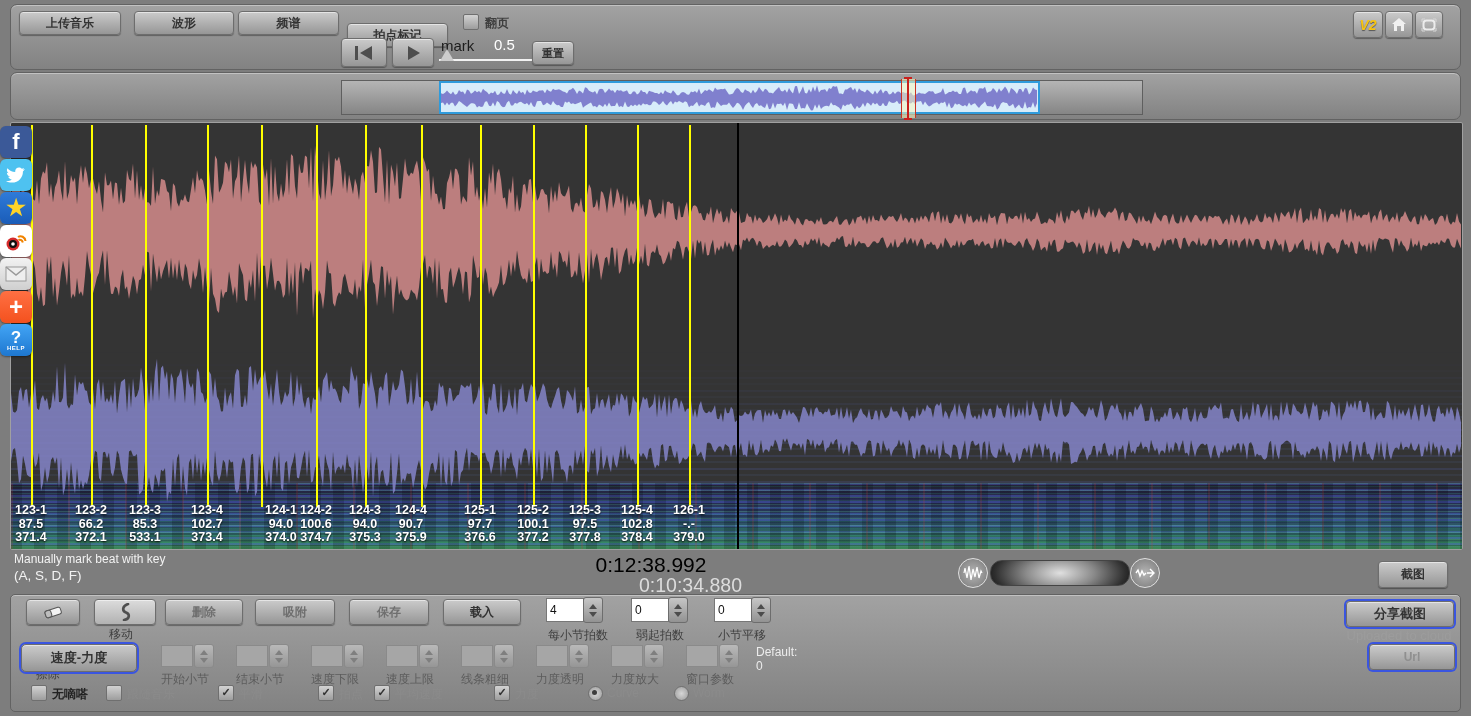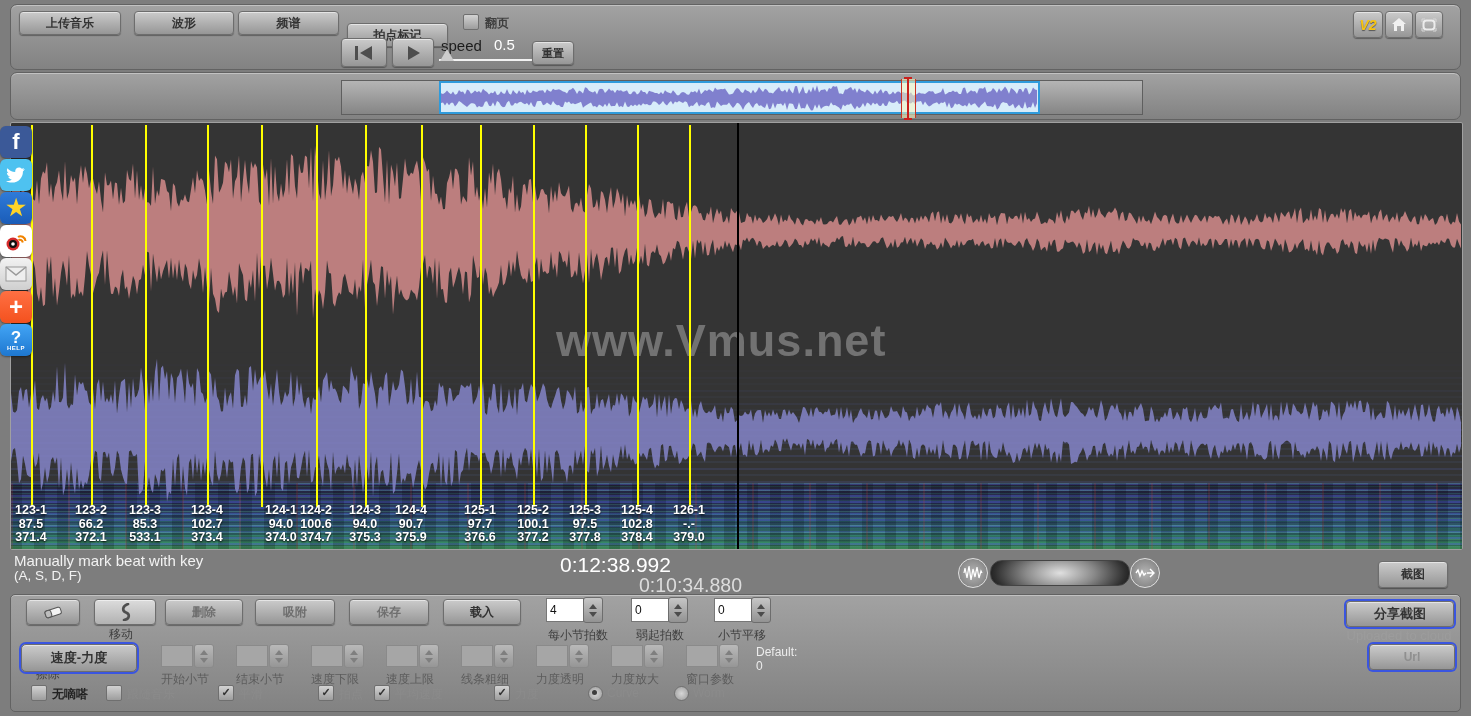--- a/index.html
+++ b/index.html
@@ -33,21 +33,21 @@
   #main-playhead{position:absolute;top:0;width:2px;height:426px;background:#000;}
   
   .soc{width:32px;height:32px;border-radius:6px;margin-bottom:1px;display:flex;align-items:center;justify-content:center;color:#fff;font-weight:bold;box-shadow:0 1px 2px rgba(0,0,0,.4);cursor:pointer;}
   
   #ov-track{position:absolute;left:330px;top:7px;width:800px;height:33px;background:linear-gradient(180deg,#b5b5b5,#858585);border:1px solid #5f5f5f;}
   #ov-sel{position:absolute;left:97px;top:0;width:597px;height:29px;background:#d8ecfa;border:2px solid #2f9bdc;}
   #ov-cursor-band{position:absolute;top:-4px;width:13px;height:39px;background:rgba(252,250,190,.55);border-left:1px solid #cc3322;border-right:1px solid #cc3322;}
   #ov-cursor{position:absolute;top:-6px;width:2px;height:43px;background:#c9201d;}
   .ov-cap{position:absolute;left:-3px;width:8px;height:2px;background:#c9201d;}
   
-  #time1{position:absolute;left:560px;top:553px;width:182px;text-align:left;font-size:21px;color:#ffffff;}
+  #time1{position:absolute;left:560px;top:553px;width:182px;text-align:center;font-size:21px;color:#000000;}
   #time2{position:absolute;left:560px;top:574px;width:182px;text-align:right;font-size:19.5px;color:#dcdcdc;}
   #zoom-pill{position:absolute;left:990px;top:560px;width:138px;height:24px;border-radius:12px;background:radial-gradient(55% 140% at 50% 50%,#e0e0e0 0%,#8a8a8a 45%,#303030 85%,#161616 100%);border:1px solid #444;cursor:pointer;}
   .zoom-ico{position:absolute;top:558px;width:28px;height:28px;border-radius:50%;background:radial-gradient(circle,#b5b5b5,#8a8a8a 70%,#777);border:1px solid #e0e0e0;display:flex;align-items:center;justify-content:center;cursor:pointer;}
   
   .plabel{position:absolute;font-size:12px;color:#5c5c5c;white-space:nowrap;}
   .gbox{position:absolute;width:30px;height:20px;background:#a6a6a6;border:1px solid #8a8a8a;}
   .garrows{position:absolute;width:18px;height:22px;background:linear-gradient(180deg,#b9b9b9,#969696);border:1px solid #8a8a8a;border-radius:3px;display:flex;flex-direction:column;align-items:center;justify-content:center;gap:3px;}
   .garrows .tri-up{border-bottom-color:#7f7f7f;} .garrows .tri-down{border-top-color:#7f7f7f;}
   .radio{position:absolute;width:13px;height:13px;border-radius:50%;background:radial-gradient(circle,#d6d6d6,#9a9a9a);border:1px solid #707070;cursor:pointer;}
   .radio .dot{position:absolute;left:3px;top:3px;width:5px;height:5px;border-radius:50%;background:#3c3c3c;}
@@ -71,21 +71,21 @@
       <svg width="20" height="16" viewBox="0 0 20 16">
           <rect x="1" y="1" width="3" height="14" fill="#4e4e4e"></rect>
           <path d="M18 1 L6 8 L18 15 Z" fill="#4e4e4e"></path>
         </svg>
     </div>
     <div class="btn" style="left:381px;top:33px;width:40px;height:27px;">
       <svg width="16" height="16" viewBox="0 0 16 16">
           <path d="M3 1 L15 8 L3 15 Z" fill="#4e4e4e"></path>
         </svg>
     </div>
-    <div class="lbl" style="left:430px;top:32px;font-size:15px;color:#1c1c1c;">speed</div>
+    <div class="lbl" style="left:430px;top:32px;font-size:15px;color:#1c1c1c;">mark</div>
     <div class="lbl" style="left:483px;top:31px;font-size:15px;color:#fff;">0.5</div>
     <div style="position:absolute;left:428px;top:54px;width:106px;height:2px;background:#f2f2f2;"></div>
     <div style="position:absolute;left:429px;top:44px;width:0;height:0;border-left:7px solid transparent;border-right:7px solid transparent;border-bottom:12px solid #cdcdcd;"></div>
     <div class="btn" style="left:521px;top:36px;width:40px;height:22px;font-size:11px;">重置</div>
 
     <div class="btn" style="left:1342px;top:6px;width:28px;height:25px;color:#f7c411;font-size:14px;font-style:italic;text-shadow:0 1px 1px #555;">V2</div>
     <div class="btn" style="left:1374px;top:6px;width:26px;height:25px;">
       <svg width="16" height="15" viewBox="0 0 16 15">
           <path d="M8 1 L15 7 L13 7 L13 14 L10 14 L10 9 L6 9 L6 14 L3 14 L3 7 L1 7 Z" fill="#f0f0f0"></path>
         </svg>
@@ -109,21 +109,20 @@
           <div class="ov-cap" style="top:0;"></div>
           <div class="ov-cap" style="bottom:0;"></div>
         </div>
       </div>
     </div>
   </div>
 
   <div id="main">
     <div id="spectro-upper"></div>
     <div id="spectro"></div>
-    <div id="watermark">www.Vmus.net</div>
     <svg id="wave-svg" width="1451" height="426" style="position:absolute;left:0;top:0;">
       <polygon id="wave-red" fill="#bc7e7e" points="0,88.0 2,43.3 4,63.8 6,65.9 8,61.3 10,75.0 12,50.0 14,77.2 16,72.1 18,71.6 20,73.7 22,76.2 24,77.8 26,56.9 28,81.4 30,55.6 32,48.2 34,50.7 36,39.0 38,74.5 40,60.2 42,79.4 44,64.2 46,59.3 48,47.2 50,67.6 52,78.1 54,38.1 56,76.1 58,69.0 60,51.9 62,59.3 64,54.6 66,81.4 68,56.1 70,41.9 72,59.9 74,43.1 76,50.7 78,65.2 80,56.4 82,55.6 84,64.9 86,71.0 88,58.3 90,76.9 92,89.4 94,49.2 96,62.2 98,62.2 100,57.5 102,76.5 104,59.5 106,60.2 108,82.0 110,64.8 112,80.5 114,77.9 116,46.8 118,56.0 120,57.9 122,40.6 124,75.6 126,47.3 128,77.1 130,62.3 132,77.8 134,65.6 136,79.2 138,79.5 140,83.1 142,43.4 144,80.9 146,67.0 148,73.4 150,55.9 152,56.5 154,57.5 156,68.0 158,70.1 160,88.2 162,60.2 164,63.1 166,79.3 168,83.7 170,76.3 172,77.8 174,71.3 176,78.3 178,79.2 180,66.8 182,54.2 184,70.3 186,47.1 188,58.0 190,55.0 192,57.7 194,67.6 196,81.6 198,47.5 200,68.2 202,80.9 204,32.4 206,36.3 208,69.8 210,65.7 212,59.7 214,38.5 216,41.1 218,49.3 220,36.3 222,76.0 224,58.2 226,53.8 228,32.3 230,79.2 232,56.8 234,36.8 236,57.5 238,71.1 240,38.1 242,45.4 244,40.3 246,44.4 248,78.5 250,81.9 252,41.5 254,56.9 256,45.8 258,83.0 260,34.7 262,80.9 264,43.1 266,70.2 268,78.8 270,60.2 272,74.7 274,66.7 276,36.1 278,72.8 280,31.0 282,33.3 284,63.3 286,75.8 288,39.9 290,50.0 292,49.5 294,32.5 296,34.1 298,65.4 300,23.7 302,78.5 304,22.4 306,44.8 308,70.6 310,76.8 312,37.3 314,77.6 316,59.7 318,27.1 320,73.3 322,62.2 324,34.7 326,38.2 328,33.6 330,43.5 332,66.3 334,47.0 336,70.7 338,51.4 340,61.3 342,71.2 344,55.6 346,62.4 348,77.1 350,53.6 352,48.4 354,59.9 356,42.9 358,43.5 360,27.0 362,38.9 364,69.9 366,69.6 368,23.8 370,26.6 372,53.8 374,79.8 376,36.3 378,81.7 380,41.5 382,49.0 384,63.6 386,39.2 388,75.8 390,75.3 392,55.9 394,35.2 396,50.2 398,53.6 400,49.4 402,51.0 404,42.7 406,37.5 408,49.2 410,77.6 412,34.2 414,39.7 416,48.7 418,45.7 420,78.0 422,52.4 424,70.5 426,71.1 428,81.8 430,73.6 432,86.3 434,85.9 436,60.0 438,54.5 440,45.9 442,66.6 444,45.5 446,46.6 448,52.8 450,81.8 452,73.0 454,76.2 456,79.6 458,34.0 460,52.7 462,38.3 464,74.6 466,63.6 468,77.7 470,66.9 472,85.9 474,65.1 476,84.6 478,49.3 480,61.1 482,40.6 484,72.2 486,50.2 488,45.5 490,56.8 492,75.4 494,74.2 496,86.8 498,65.1 500,70.7 502,52.6 504,89.8 506,71.0 508,88.7 510,83.6 512,62.1 514,61.1 516,72.0 518,56.8 520,56.1 522,79.3 524,62.8 526,77.7 528,74.6 530,66.5 532,66.0 534,71.0 536,71.9 538,90.6 540,62.8 542,79.8 544,66.9 546,78.7 548,58.9 550,70.2 552,73.0 554,73.6 556,68.7 558,62.6 560,85.6 562,89.8 564,80.7 566,79.5 568,83.9 570,74.6 572,88.1 574,89.4 576,72.2 578,60.9 580,65.6 582,84.7 584,83.5 586,76.1 588,88.6 590,67.9 592,69.7 594,76.7 596,90.3 598,74.2 600,64.0 602,85.6 604,78.4 606,64.9 608,70.7 610,81.1 612,69.9 614,93.8 616,72.0 618,85.3 620,77.0 622,82.0 624,77.1 626,88.5 628,71.0 630,86.8 632,80.4 634,94.3 636,90.2 638,76.0 640,77.3 642,89.1 644,95.2 646,92.8 648,89.6 650,91.6 652,75.7 654,96.3 656,79.0 658,78.4 660,80.8 662,80.1 664,95.6 666,97.4 668,81.9 670,94.2 672,93.9 674,84.2 676,78.8 678,94.0 680,89.1 682,83.1 684,82.2 686,83.9 688,90.6 690,89.9 692,96.8 694,97.4 696,89.6 698,92.0 700,83.3 702,100.2 704,92.1 706,85.2 708,91.6 710,87.4 712,99.5 714,98.0 716,92.7 718,100.8 720,84.9 722,88.4 724,90.4 726,87.8 728,89.3 730,100.1 732,99.3 734,98.4 736,89.7 738,93.8 740,93.7 742,100.7 744,91.6 746,98.2 748,94.2 750,95.9 752,99.9 754,98.4 756,96.3 758,91.4 760,98.6 762,95.3 764,90.2 766,94.8 768,102.6 770,91.6 772,99.3 774,96.5 776,98.3 778,91.2 780,96.0 782,98.2 784,101.7 786,94.5 788,96.0 790,100.5 792,102.5 794,96.5 796,95.9 798,98.2 800,97.6 802,98.7 804,101.6 806,96.0 808,99.0 810,93.9 812,101.3 814,101.4 816,101.1 818,98.6 820,97.7 822,99.4 824,95.7 826,92.9 828,101.6 830,101.7 832,98.7 834,96.5 836,96.3 838,102.6 840,100.0 842,94.9 844,101.3 846,94.5 848,93.9 850,92.4 852,98.0 854,94.3 856,101.6 858,92.6 860,99.6 862,91.9 864,97.2 866,96.9 868,98.5 870,91.4 872,95.7 874,98.1 876,95.8 878,92.9 880,93.9 882,92.7 884,96.5 886,99.0 888,95.2 890,90.1 892,98.2 894,94.4 896,96.0 898,100.1 900,94.8 902,94.9 904,100.4 906,94.0 908,98.7 910,92.4 912,97.0 914,92.5 916,94.7 918,99.5 920,90.8 922,88.6 924,98.3 926,89.6 928,88.2 930,100.7 932,91.9 934,99.2 936,91.0 938,99.8 940,100.4 942,97.9 944,91.3 946,92.3 948,96.6 950,90.3 952,97.6 954,101.5 956,90.0 958,94.6 960,92.2 962,99.9 964,98.1 966,95.4 968,99.5 970,91.8 972,99.8 974,95.5 976,100.9 978,89.9 980,94.9 982,94.7 984,92.6 986,102.2 988,94.1 990,90.0 992,90.2 994,90.4 996,101.4 998,93.1 1000,95.6 1002,95.9 1004,93.0 1006,92.8 1008,97.0 1010,89.3 1012,100.7 1014,88.8 1016,97.0 1018,95.0 1020,99.1 1022,96.2 1024,95.4 1026,88.4 1028,94.3 1030,101.0 1032,100.5 1034,98.9 1036,100.6 1038,95.3 1040,96.6 1042,97.6 1044,100.9 1046,89.0 1048,95.8 1050,87.0 1052,97.2 1054,100.8 1056,92.2 1058,97.4 1060,87.7 1062,87.8 1064,90.4 1066,88.1 1068,85.9 1070,93.0 1072,97.0 1074,88.9 1076,90.6 1078,82.8 1080,94.7 1082,85.9 1084,95.1 1086,91.7 1088,84.6 1090,90.6 1092,92.5 1094,94.9 1096,90.4 1098,88.3 1100,90.1 1102,88.3 1104,84.4 1106,88.2 1108,98.1 1110,90.5 1112,88.6 1114,97.9 1116,97.1 1118,89.4 1120,90.4 1122,93.9 1124,97.3 1126,101.0 1128,92.5 1130,99.5 1132,92.6 1134,97.4 1136,98.7 1138,96.5 1140,101.2 1142,95.3 1144,88.6 1146,94.0 1148,95.9 1150,98.7 1152,93.1 1154,91.7 1156,93.0 1158,101.8 1160,95.3 1162,90.6 1164,98.2 1166,100.6 1168,100.3 1170,91.9 1172,100.1 1174,96.0 1176,91.5 1178,96.1 1180,100.0 1182,95.6 1184,91.7 1186,92.4 1188,96.2 1190,98.7 1192,95.6 1194,92.6 1196,100.0 1198,92.7 1200,93.4 1202,95.2 1204,92.8 1206,93.8 1208,92.9 1210,96.5 1212,101.5 1214,97.7 1216,95.4 1218,102.2 1220,91.3 1222,92.9 1224,100.6 1226,95.5 1228,90.9 1230,101.9 1232,97.9 1234,93.2 1236,96.5 1238,102.5 1240,95.8 1242,98.8 1244,96.3 1246,91.1 1248,97.6 1250,99.4 1252,98.3 1254,89.7 1256,95.8 1258,93.2 1260,94.7 1262,100.2 1264,89.0 1266,93.5 1268,99.6 1270,89.1 1272,91.4 1274,93.9 1276,90.2 1278,88.2 1280,96.6 1282,92.1 1284,85.1 1286,100.2 1288,88.2 1290,84.4 1292,100.2 1294,98.0 1296,95.0 1298,98.1 1300,86.2 1302,98.0 1304,92.2 1306,97.2 1308,85.1 1310,86.4 1312,100.1 1314,86.9 1316,99.8 1318,95.2 1320,91.0 1322,90.7 1324,94.9 1326,90.4 1328,95.9 1330,85.1 1332,90.1 1334,85.4 1336,100.6 1338,88.1 1340,85.7 1342,98.5 1344,88.7 1346,93.9 1348,91.8 1350,95.6 1352,92.1 1354,91.4 1356,92.2 1358,88.3 1360,100.5 1362,94.0 1364,91.7 1366,97.8 1368,89.3 1370,86.2 1372,97.7 1374,93.6 1376,91.1 1378,99.4 1380,95.9 1382,93.2 1384,97.5 1386,88.9 1388,99.7 1390,93.9 1392,92.9 1394,88.0 1396,92.8 1398,97.3 1400,99.5 1402,95.0 1404,92.9 1406,101.2 1408,101.2 1410,91.7 1412,97.7 1414,90.9 1416,93.7 1418,98.2 1420,96.2 1422,94.9 1424,102.1 1426,100.1 1428,94.6 1430,92.5 1432,93.2 1434,99.0 1436,90.5 1438,99.0 1440,101.8 1442,98.6 1444,99.7 1446,90.0 1448,98.6 1450,101.4 1450,125.4 1448,121.1 1446,115.8 1444,124.4 1442,124.5 1440,122.0 1438,115.8 1436,115.4 1434,120.1 1432,119.0 1430,116.9 1428,122.2 1426,118.9 1424,121.2 1422,119.5 1420,121.8 1418,119.5 1416,123.3 1414,123.0 1412,121.7 1410,128.2 1408,116.9 1406,123.3 1404,120.6 1402,124.7 1400,114.6 1398,125.5 1396,128.7 1394,123.9 1392,121.8 1390,117.3 1388,123.6 1386,115.7 1384,115.3 1382,129.7 1380,124.1 1378,117.1 1376,116.1 1374,115.5 1372,116.8 1370,116.0 1368,114.8 1366,120.1 1364,128.8 1362,116.4 1360,131.0 1358,119.2 1356,129.6 1354,120.9 1352,123.9 1350,122.0 1348,117.7 1346,130.9 1344,130.0 1342,120.8 1340,118.1 1338,125.6 1336,121.1 1334,122.0 1332,116.0 1330,118.3 1328,128.3 1326,131.1 1324,124.7 1322,126.2 1320,123.0 1318,119.6 1316,119.6 1314,123.6 1312,132.5 1310,129.6 1308,117.3 1306,132.2 1304,126.5 1302,128.6 1300,117.2 1298,128.4 1296,125.4 1294,127.3 1292,116.0 1290,118.5 1288,120.8 1286,126.1 1284,120.0 1282,126.2 1280,128.8 1278,129.6 1276,121.8 1274,116.0 1272,129.4 1270,120.6 1268,122.9 1266,118.7 1264,115.6 1262,122.5 1260,128.0 1258,118.5 1256,117.2 1254,126.3 1252,126.3 1250,123.8 1248,116.8 1246,115.8 1244,116.7 1242,123.5 1240,118.2 1238,115.0 1236,125.3 1234,115.0 1232,117.1 1230,119.0 1228,125.4 1226,117.5 1224,117.1 1222,123.2 1220,116.0 1218,125.9 1216,116.0 1214,116.1 1212,119.2 1210,122.1 1208,121.9 1206,117.8 1204,115.9 1202,126.1 1200,115.6 1198,116.5 1196,121.4 1194,123.1 1192,119.9 1190,123.5 1188,114.3 1186,122.6 1184,119.5 1182,117.4 1180,119.2 1178,124.3 1176,120.0 1174,114.6 1172,115.6 1170,126.5 1168,123.9 1166,116.2 1164,114.8 1162,122.2 1160,116.0 1158,117.2 1156,117.2 1154,122.9 1152,115.0 1150,120.2 1148,125.8 1146,123.1 1144,128.1 1142,127.3 1140,120.5 1138,119.6 1136,126.7 1134,118.9 1132,122.9 1130,122.7 1128,118.0 1126,117.0 1124,117.3 1122,115.1 1120,122.7 1118,125.8 1116,124.8 1114,120.5 1112,117.6 1110,123.2 1108,131.6 1106,125.1 1104,128.7 1102,128.9 1100,117.6 1098,124.4 1096,131.3 1094,130.1 1092,121.8 1090,126.5 1088,119.4 1086,132.0 1084,119.0 1082,121.5 1080,127.2 1078,129.3 1076,116.2 1074,128.9 1072,130.9 1070,123.2 1068,119.2 1066,125.0 1064,120.9 1062,118.6 1060,119.0 1058,120.0 1056,119.5 1054,116.5 1052,125.3 1050,126.6 1048,128.7 1046,128.5 1044,116.6 1042,117.7 1040,123.6 1038,117.6 1036,128.8 1034,123.7 1032,124.9 1030,127.5 1028,118.7 1026,115.4 1024,123.7 1022,128.0 1020,122.9 1018,120.3 1016,114.9 1014,117.5 1012,125.2 1010,120.5 1008,117.7 1006,120.6 1004,123.1 1002,121.7 1000,119.5 998,120.0 996,118.9 994,115.3 992,125.1 990,115.3 988,117.2 986,125.3 984,114.9 982,125.1 980,125.6 978,120.3 976,120.9 974,122.9 972,118.0 970,119.5 968,123.5 966,120.5 964,122.8 962,115.8 960,117.2 958,117.0 956,118.2 954,121.5 952,122.6 950,117.9 948,124.9 946,116.9 944,123.1 942,121.9 940,125.5 938,121.0 936,117.7 934,114.5 932,124.9 930,119.3 928,124.5 926,126.8 924,121.6 922,122.0 920,118.4 918,121.5 916,121.1 914,126.1 912,117.6 910,115.2 908,119.5 906,123.8 904,116.1 902,121.0 900,114.8 898,117.6 896,121.8 894,113.7 892,119.3 890,119.6 888,123.4 886,124.7 884,115.5 882,124.7 880,119.1 878,123.0 876,125.5 874,119.9 872,114.2 870,115.2 868,119.5 866,120.5 864,118.3 862,118.5 860,121.3 858,123.9 856,124.2 854,120.5 852,119.9 850,120.5 848,117.8 846,121.2 844,124.1 842,113.4 840,122.7 838,120.2 836,123.9 834,123.5 832,112.9 830,113.7 828,116.9 826,114.4 824,119.2 822,118.6 820,119.7 818,124.5 816,122.7 814,121.7 812,119.6 810,124.1 808,114.1 806,121.4 804,115.4 802,118.3 800,115.5 798,121.1 796,122.1 794,117.7 792,124.9 790,122.0 788,122.0 786,117.4 784,115.4 782,120.1 780,122.4 778,124.6 776,118.4 774,116.5 772,120.7 770,123.5 768,123.5 766,118.0 764,123.3 762,121.7 760,123.0 758,124.7 756,122.1 754,123.8 752,126.0 750,119.1 748,117.7 746,123.2 744,117.8 742,114.7 740,115.8 738,119.3 736,114.6 734,117.9 732,116.5 730,127.3 728,120.9 726,122.0 724,121.6 722,129.2 720,124.4 718,119.2 716,124.5 714,117.6 712,126.8 710,122.3 708,127.9 706,123.9 704,132.7 702,116.4 700,122.1 698,132.1 696,132.5 694,118.8 692,132.0 690,117.4 688,120.7 686,116.6 684,135.5 682,117.5 680,136.1 678,128.9 676,123.5 674,124.4 672,136.8 670,126.3 668,119.0 666,117.8 664,126.4 662,125.1 660,138.1 658,127.9 656,134.1 654,139.5 652,141.6 650,133.3 648,131.1 646,121.2 644,130.3 642,128.0 640,130.3 638,143.6 636,141.9 634,120.6 632,141.2 630,132.6 628,141.8 626,124.7 624,138.0 622,141.5 620,131.5 618,142.8 616,124.6 614,127.8 612,134.9 610,148.1 608,151.1 606,124.2 604,144.7 602,124.4 600,124.7 598,143.4 596,133.8 594,135.2 592,146.5 590,157.4 588,141.0 586,130.1 584,135.5 582,146.6 580,125.7 578,159.9 576,130.9 574,147.8 572,160.5 570,146.6 568,129.3 566,153.6 564,147.1 562,153.2 560,154.5 558,126.9 556,144.8 554,137.5 552,139.5 550,131.1 548,128.0 546,155.1 544,140.0 542,147.5 540,128.4 538,149.5 536,151.0 534,148.1 532,149.6 530,135.6 528,158.1 526,133.9 524,142.1 522,158.0 520,159.1 518,144.6 516,160.5 514,155.2 512,156.4 510,152.1 508,141.5 506,127.2 504,149.3 502,138.3 500,153.8 498,136.5 496,151.4 494,160.3 492,162.5 490,141.8 488,159.4 486,164.9 484,168.9 482,174.3 480,163.4 478,171.3 476,151.0 474,144.6 472,162.0 470,130.5 468,154.1 466,154.9 464,141.9 462,132.0 460,171.2 458,179.5 456,149.3 454,148.5 452,171.7 450,152.0 448,143.7 446,150.6 444,158.7 442,164.8 440,144.4 438,150.0 436,179.7 434,179.6 432,165.9 430,166.5 428,137.1 426,176.1 424,134.6 422,160.9 420,145.0 418,142.8 416,155.8 414,131.9 412,140.8 410,144.0 408,164.3 406,177.6 404,171.0 402,169.2 400,166.6 398,175.2 396,177.5 394,176.3 392,173.0 390,166.3 388,172.3 386,152.6 384,168.2 382,191.7 380,153.0 378,163.1 376,146.8 374,175.7 372,143.9 370,143.3 368,164.8 366,183.3 364,161.7 362,158.8 360,136.4 358,150.8 356,161.7 354,186.0 352,136.6 350,169.1 348,162.9 346,177.1 344,156.0 342,172.1 340,170.2 338,168.8 336,159.4 334,150.4 332,155.1 330,171.7 328,169.3 326,173.9 324,183.8 322,180.1 320,150.4 318,150.1 316,137.3 314,168.9 312,186.3 310,171.4 308,167.1 306,179.3 304,165.9 302,195.5 300,137.6 298,148.4 296,145.8 294,145.0 292,161.0 290,138.6 288,149.7 286,193.1 284,139.1 282,171.1 280,149.4 278,174.0 276,134.5 274,171.2 272,175.0 270,161.7 268,157.7 266,157.9 264,167.7 262,150.7 260,134.6 258,153.0 256,166.4 254,142.7 252,142.7 250,133.0 248,166.5 246,129.6 244,178.7 242,146.9 240,165.0 238,156.1 236,178.4 234,176.4 232,152.1 230,146.8 228,139.9 226,180.8 224,163.2 222,172.9 220,159.8 218,148.2 216,168.8 214,169.5 212,175.4 210,165.5 208,190.0 206,187.4 204,175.7 202,170.7 200,144.7 198,180.7 196,164.6 194,144.0 192,170.3 190,146.7 188,135.2 186,151.9 184,157.1 182,147.1 180,166.2 178,160.4 176,145.3 174,140.4 172,158.8 170,152.1 168,136.3 166,157.3 164,140.0 162,155.8 160,134.4 158,155.7 156,137.1 154,142.6 152,148.2 150,156.6 148,142.3 146,159.4 144,145.5 142,130.4 140,168.7 138,129.4 136,128.8 134,152.3 132,141.7 130,156.1 128,157.2 126,171.6 124,157.8 122,152.7 120,164.3 118,175.9 116,163.3 114,166.4 112,146.4 110,154.0 108,173.1 106,165.1 104,163.4 102,171.0 100,170.8 98,152.7 96,127.2 94,162.1 92,127.2 90,135.9 88,149.7 86,154.2 84,162.7 82,170.2 80,151.8 78,142.3 76,127.9 74,153.4 72,173.5 70,168.3 68,171.6 66,154.7 64,174.5 62,170.6 60,176.0 58,132.1 56,162.7 54,147.1 52,137.6 50,149.8 48,168.0 46,182.7 44,154.9 42,174.3 40,133.1 38,151.6 36,133.7 34,181.5 32,183.2 30,164.1 28,178.9 26,170.3 24,145.3 22,137.3 20,174.3 18,178.6 16,155.9 14,147.2 12,154.1 10,136.1 8,163.1 6,139.5 4,146.8 2,159.9 0,130.3"></polygon>
       <polygon id="wave-blue" fill="#8282c4" fill-opacity="0.88" points="0,269.7 2,288.6 4,289.7 6,287.3 8,268.3 10,264.0 12,278.5 14,267.0 16,265.9 18,284.7 20,271.1 22,274.9 24,256.9 26,285.2 28,287.2 30,275.8 32,272.1 34,278.4 36,274.7 38,287.2 40,284.0 42,268.1 44,279.3 46,242.9 48,278.9 50,279.2 52,274.5 54,239.8 56,281.6 58,285.8 60,281.3 62,282.1 64,251.2 66,272.5 68,258.5 70,261.5 72,258.9 74,267.2 76,267.9 78,279.2 80,282.1 82,265.8 84,286.6 86,261.2 88,256.0 90,278.2 92,258.4 94,279.5 96,274.7 98,279.4 100,271.1 102,281.2 104,257.5 106,290.7 108,272.7 110,259.1 112,257.3 114,255.8 116,289.3 118,259.5 120,285.1 122,255.1 124,274.7 126,272.4 128,266.0 130,244.2 132,260.4 134,287.4 136,255.2 138,281.1 140,256.4 142,278.4 144,248.5 146,235.7 148,278.6 150,244.9 152,242.4 154,256.2 156,248.1 158,277.0 160,250.0 162,255.7 164,280.1 166,254.8 168,251.9 170,245.4 172,260.1 174,280.5 176,245.6 178,260.1 180,265.0 182,259.9 184,283.4 186,245.0 188,249.5 190,269.1 192,270.9 194,280.5 196,274.5 198,248.2 200,251.4 202,274.5 204,254.8 206,273.4 208,277.5 210,288.4 212,288.2 214,264.3 216,283.3 218,273.4 220,268.9 222,285.7 224,252.3 226,245.7 228,248.1 230,283.8 232,283.7 234,271.8 236,283.3 238,244.8 240,243.1 242,268.1 244,245.9 246,262.3 248,257.2 250,253.2 252,255.4 254,246.7 256,263.8 258,276.8 260,260.2 262,283.1 264,263.8 266,245.9 268,268.5 270,282.2 272,278.0 274,268.3 276,274.0 278,270.1 280,248.1 282,283.7 284,275.5 286,251.8 288,272.6 290,259.4 292,276.9 294,285.2 296,275.2 298,274.1 300,291.2 302,274.3 304,277.3 306,274.5 308,262.9 310,279.4 312,257.3 314,253.6 316,248.9 318,269.5 320,257.0 322,266.0 324,265.6 326,269.7 328,277.1 330,280.2 332,262.6 334,264.6 336,267.3 338,271.2 340,242.7 342,251.4 344,258.5 346,251.4 348,286.1 350,279.7 352,260.2 354,261.1 356,256.1 358,265.4 360,248.3 362,260.7 364,270.7 366,286.9 368,265.6 370,263.0 372,268.2 374,252.6 376,248.9 378,283.2 380,272.5 382,258.0 384,267.6 386,266.4 388,261.5 390,246.5 392,248.5 394,263.2 396,281.7 398,278.3 400,255.6 402,282.3 404,274.8 406,248.6 408,273.8 410,274.6 412,285.9 414,278.2 416,277.8 418,279.5 420,288.3 422,287.1 424,277.1 426,283.2 428,259.3 430,264.7 432,262.1 434,275.2 436,284.3 438,264.8 440,265.8 442,278.4 444,275.8 446,272.4 448,271.5 450,261.6 452,262.9 454,264.9 456,262.2 458,264.0 460,259.6 462,281.8 464,278.1 466,273.5 468,262.4 470,274.6 472,257.7 474,289.8 476,292.1 478,273.3 480,278.2 482,260.7 484,261.5 486,283.3 488,290.5 490,259.7 492,289.6 494,286.5 496,281.2 498,265.4 500,281.3 502,286.2 504,263.7 506,292.4 508,266.6 510,266.1 512,259.8 514,277.7 516,279.4 518,268.9 520,261.0 522,264.6 524,262.8 526,278.4 528,273.7 530,267.2 532,260.2 534,264.1 536,276.6 538,283.0 540,285.5 542,278.5 544,273.0 546,266.2 548,263.9 550,277.4 552,286.5 554,280.7 556,267.0 558,269.2 560,272.9 562,278.0 564,263.2 566,290.8 568,288.7 570,276.5 572,289.2 574,283.9 576,264.6 578,264.0 580,291.4 582,286.4 584,285.3 586,270.0 588,285.8 590,277.3 592,276.0 594,285.4 596,278.2 598,270.9 600,288.4 602,282.1 604,282.4 606,270.0 608,282.8 610,270.3 612,272.7 614,278.0 616,271.8 618,293.8 620,288.4 622,272.6 624,277.9 626,280.1 628,289.9 630,281.8 632,273.2 634,276.9 636,274.5 638,285.4 640,283.5 642,281.0 644,270.3 646,294.7 648,271.1 650,288.6 652,279.6 654,272.8 656,294.2 658,271.5 660,290.9 662,278.3 664,274.9 666,275.5 668,286.3 670,276.9 672,281.6 674,289.3 676,285.8 678,285.4 680,277.5 682,294.3 684,285.5 686,294.9 688,282.6 690,278.0 692,286.3 694,289.5 696,290.2 698,288.0 700,289.7 702,286.8 704,282.0 706,295.5 708,296.2 710,289.5 712,299.2 714,283.9 716,290.2 718,290.0 720,283.8 722,286.5 724,299.2 726,297.2 728,292.2 730,292.9 732,292.2 734,288.4 736,291.2 738,291.3 740,286.4 742,298.5 744,290.6 746,287.5 748,287.0 750,287.2 752,300.0 754,287.1 756,293.5 758,289.0 760,293.8 762,286.5 764,292.2 766,289.3 768,295.8 770,296.1 772,287.1 774,286.4 776,293.2 778,286.6 780,291.4 782,289.0 784,291.8 786,294.7 788,300.1 790,292.3 792,283.9 794,284.4 796,289.0 798,293.8 800,284.3 802,294.5 804,286.0 806,284.0 808,288.8 810,289.0 812,291.5 814,288.4 816,289.2 818,285.1 820,292.8 822,291.9 824,291.6 826,284.6 828,296.7 830,283.8 832,295.7 834,292.9 836,283.9 838,295.8 840,286.8 842,300.2 844,295.7 846,294.3 848,288.6 850,285.1 852,290.5 854,292.2 856,295.2 858,285.7 860,296.6 862,295.9 864,287.6 866,287.7 868,298.1 870,286.4 872,290.4 874,295.3 876,294.5 878,291.7 880,282.9 882,288.6 884,288.4 886,288.1 888,291.9 890,295.6 892,283.0 894,288.5 896,289.5 898,298.3 900,293.9 902,292.5 904,295.8 906,283.5 908,293.2 910,290.8 912,285.0 914,288.7 916,281.4 918,284.5 920,285.8 922,295.1 924,283.5 926,280.6 928,283.1 930,278.9 932,295.4 934,287.5 936,290.3 938,296.5 940,289.6 942,286.6 944,280.1 946,294.6 948,280.2 950,287.6 952,290.9 954,297.0 956,284.1 958,279.2 960,290.9 962,295.2 964,292.3 966,296.8 968,290.4 970,296.6 972,284.3 974,290.4 976,293.7 978,286.0 980,285.4 982,295.6 984,293.8 986,281.1 988,285.7 990,284.9 992,292.6 994,295.2 996,283.6 998,279.3 1000,297.0 1002,281.1 1004,294.7 1006,292.5 1008,284.6 1010,293.3 1012,283.9 1014,295.7 1016,276.3 1018,293.0 1020,290.9 1022,277.7 1024,284.2 1026,287.4 1028,297.2 1030,297.9 1032,286.2 1034,278.9 1036,287.2 1038,291.4 1040,275.2 1042,284.9 1044,292.3 1046,294.4 1048,284.7 1050,275.2 1052,291.1 1054,294.3 1056,292.0 1058,289.5 1060,279.0 1062,279.3 1064,281.9 1066,284.0 1068,286.9 1070,289.7 1072,290.9 1074,294.0 1076,289.9 1078,283.6 1080,287.8 1082,284.5 1084,292.2 1086,294.9 1088,286.6 1090,277.1 1092,284.1 1094,298.0 1096,295.0 1098,288.1 1100,282.5 1102,282.6 1104,287.1 1106,279.8 1108,288.6 1110,291.1 1112,297.8 1114,285.9 1116,298.5 1118,288.7 1120,288.9 1122,294.2 1124,282.9 1126,287.4 1128,283.6 1130,280.0 1132,286.1 1134,298.3 1136,297.7 1138,297.5 1140,283.2 1142,288.5 1144,299.2 1146,295.2 1148,299.2 1150,293.9 1152,294.6 1154,289.0 1156,294.2 1158,285.2 1160,285.0 1162,296.6 1164,293.9 1166,288.5 1168,292.3 1170,297.7 1172,285.1 1174,286.4 1176,283.7 1178,295.8 1180,299.3 1182,294.6 1184,284.8 1186,299.4 1188,292.8 1190,288.3 1192,294.8 1194,295.6 1196,294.3 1198,283.1 1200,287.4 1202,284.3 1204,281.8 1206,284.7 1208,285.9 1210,279.3 1212,295.5 1214,295.2 1216,294.6 1218,295.8 1220,286.4 1222,285.9 1224,293.0 1226,297.7 1228,299.1 1230,280.8 1232,296.8 1234,293.5 1236,288.6 1238,297.4 1240,291.1 1242,278.3 1244,293.5 1246,280.9 1248,281.7 1250,295.3 1252,290.5 1254,286.3 1256,280.7 1258,298.0 1260,280.6 1262,297.9 1264,292.2 1266,292.8 1268,298.1 1270,278.2 1272,292.7 1274,287.1 1276,278.7 1278,290.8 1280,292.8 1282,280.4 1284,283.3 1286,288.1 1288,288.8 1290,291.5 1292,289.4 1294,279.5 1296,287.2 1298,296.8 1300,288.6 1302,278.4 1304,284.1 1306,280.9 1308,297.8 1310,295.7 1312,286.1 1314,289.2 1316,286.7 1318,294.7 1320,278.5 1322,280.0 1324,282.9 1326,295.0 1328,278.4 1330,297.7 1332,291.8 1334,288.0 1336,277.2 1338,285.0 1340,279.8 1342,285.6 1344,277.3 1346,287.8 1348,277.9 1350,277.4 1352,289.2 1354,288.7 1356,278.2 1358,282.1 1360,297.8 1362,284.2 1364,297.2 1366,293.2 1368,291.1 1370,289.0 1372,295.2 1374,294.6 1376,277.8 1378,280.3 1380,287.9 1382,297.8 1384,281.8 1386,296.9 1388,285.8 1390,291.8 1392,286.7 1394,293.4 1396,289.2 1398,283.9 1400,297.4 1402,289.5 1404,281.1 1406,290.2 1408,298.8 1410,282.1 1412,281.4 1414,294.5 1416,291.1 1418,281.0 1420,291.4 1422,298.5 1424,298.6 1426,286.2 1428,282.4 1430,291.3 1432,289.6 1434,294.4 1436,283.9 1438,291.6 1440,283.5 1442,288.2 1444,298.1 1446,283.8 1448,289.7 1450,299.6 1450,323.3 1448,329.8 1446,320.8 1444,330.8 1442,329.0 1440,334.4 1438,325.6 1436,325.2 1434,333.9 1432,325.8 1430,321.5 1428,334.1 1426,323.2 1424,325.8 1422,318.8 1420,333.0 1418,317.5 1416,329.2 1414,322.9 1412,333.0 1410,333.6 1408,319.9 1406,324.9 1404,327.9 1402,326.2 1400,319.1 1398,326.0 1396,323.7 1394,324.0 1392,327.3 1390,318.2 1388,327.1 1386,324.6 1384,325.0 1382,329.3 1380,336.7 1378,330.9 1376,318.3 1374,337.5 1372,332.4 1370,317.9 1368,333.2 1366,318.3 1364,328.6 1362,337.5 1360,335.4 1358,330.3 1356,331.8 1354,318.5 1352,320.1 1350,334.6 1348,328.8 1346,320.5 1344,331.2 1342,339.4 1340,317.9 1338,319.0 1336,331.0 1334,326.3 1332,319.5 1330,331.8 1328,336.5 1326,320.7 1324,339.2 1322,337.3 1320,320.6 1318,317.9 1316,338.0 1314,329.7 1312,324.8 1310,338.3 1308,326.8 1306,323.1 1304,327.8 1302,325.2 1300,326.3 1298,331.8 1296,327.7 1294,335.2 1292,330.9 1290,332.7 1288,328.0 1286,328.1 1284,318.6 1282,336.7 1280,321.0 1278,318.7 1276,317.6 1274,318.6 1272,320.5 1270,321.9 1268,336.6 1266,331.4 1264,320.7 1262,337.4 1260,317.7 1258,319.9 1256,334.2 1254,336.8 1252,335.8 1250,332.1 1248,332.4 1246,330.6 1244,334.3 1242,323.5 1240,319.1 1238,320.5 1236,337.0 1234,324.2 1232,319.6 1230,330.8 1228,320.2 1226,320.5 1224,326.7 1222,320.9 1220,328.5 1218,326.3 1216,330.1 1214,321.8 1212,330.4 1210,327.9 1208,335.8 1206,331.3 1204,321.7 1202,325.8 1200,336.0 1198,330.6 1196,320.4 1194,322.5 1192,320.4 1190,321.0 1188,323.5 1186,326.5 1184,334.1 1182,325.7 1180,317.0 1178,333.5 1176,329.5 1174,330.4 1172,316.9 1170,322.5 1168,329.2 1166,320.7 1164,319.0 1162,329.6 1160,323.7 1158,330.7 1156,318.3 1154,330.8 1152,327.5 1150,327.8 1148,332.7 1146,324.6 1144,328.6 1142,323.6 1140,316.7 1138,330.5 1136,324.3 1134,323.4 1132,326.2 1130,318.2 1128,323.6 1126,323.9 1124,331.5 1122,327.2 1120,330.2 1118,316.9 1116,326.5 1114,336.9 1112,321.8 1110,326.2 1108,325.9 1106,337.9 1104,322.0 1102,332.9 1100,330.5 1098,333.7 1096,329.1 1094,319.6 1092,321.2 1090,331.4 1088,327.0 1086,335.1 1084,322.8 1082,323.1 1080,331.3 1078,332.6 1076,337.7 1074,329.4 1072,324.2 1070,328.9 1068,332.0 1066,339.3 1064,338.7 1062,340.0 1060,340.9 1058,321.5 1056,319.0 1054,319.7 1052,318.2 1050,338.9 1048,329.8 1046,340.7 1044,328.3 1042,330.5 1040,339.6 1038,324.8 1036,326.9 1034,320.5 1032,335.5 1030,326.0 1028,319.8 1026,326.1 1024,319.4 1022,327.7 1020,336.1 1018,321.2 1016,330.6 1014,324.8 1012,326.3 1010,334.8 1008,338.8 1006,329.6 1004,338.8 1002,340.0 1000,333.3 998,328.8 996,333.4 994,327.8 992,319.0 990,330.1 988,324.9 986,334.8 984,334.8 982,333.0 980,329.2 978,317.6 976,337.6 974,318.2 972,320.0 970,337.8 968,319.9 966,322.1 964,322.7 962,317.4 960,319.1 958,331.1 956,336.9 954,317.3 952,325.1 950,335.4 948,336.6 946,324.7 944,321.8 942,321.8 940,335.4 938,332.1 936,330.7 934,329.6 932,316.9 930,331.8 928,336.4 926,320.8 924,331.9 922,325.7 920,330.7 918,323.4 916,332.8 914,323.1 912,321.2 910,322.9 908,334.8 906,324.6 904,335.9 902,334.4 900,320.7 898,316.6 896,334.2 894,323.8 892,318.5 890,323.4 888,316.5 886,322.8 884,324.6 882,327.7 880,333.7 878,324.7 876,328.3 874,323.6 872,317.3 870,331.7 868,320.3 866,319.5 864,332.4 862,333.6 860,318.3 858,317.3 856,320.0 854,330.5 852,330.1 850,333.8 848,327.4 846,321.8 844,321.7 842,318.6 840,318.7 838,333.6 836,321.7 834,327.7 832,331.3 830,319.1 828,329.4 826,316.0 824,317.6 822,322.0 820,318.3 818,324.2 816,325.1 814,329.6 812,316.6 810,320.9 808,323.3 806,320.2 804,326.5 802,316.4 800,323.3 798,317.0 796,315.9 794,332.6 792,319.7 790,326.1 788,320.2 786,323.0 784,320.5 782,320.3 780,327.8 778,321.9 776,315.3 774,319.4 772,315.6 770,328.3 768,327.9 766,320.1 764,316.5 762,324.1 760,322.2 758,329.3 756,326.5 754,326.5 752,330.4 750,316.8 748,328.5 746,332.6 744,331.3 742,319.8 740,327.7 738,316.8 736,334.3 734,331.4 732,332.2 730,319.8 728,326.9 726,333.7 724,321.7 722,322.7 720,333.9 718,324.3 716,322.4 714,320.9 712,328.4 710,323.8 708,323.2 706,325.8 704,329.6 702,326.3 700,320.8 698,319.6 696,320.0 694,338.9 692,334.7 690,328.5 688,331.2 686,333.2 684,321.9 682,320.2 680,328.3 678,332.7 676,336.1 674,336.7 672,334.3 670,339.2 668,340.9 666,327.4 664,335.5 662,331.2 660,322.8 658,323.1 656,337.1 654,338.5 652,321.0 650,322.6 648,343.6 646,341.6 644,345.4 642,338.5 640,324.8 638,326.1 636,337.1 634,332.9 632,329.8 630,333.9 628,329.7 626,340.3 624,341.4 622,335.4 620,338.1 618,329.9 616,336.6 614,321.2 612,336.8 610,322.8 608,334.0 606,344.9 604,341.3 602,331.3 600,349.3 598,342.7 596,331.5 594,341.1 592,346.7 590,322.3 588,346.0 586,353.6 584,324.8 582,331.8 580,326.9 578,349.7 576,347.9 574,323.1 572,342.1 570,327.8 568,335.3 566,342.2 564,326.4 562,351.6 560,342.6 558,342.8 556,359.9 554,349.4 552,346.3 550,346.6 548,331.8 546,327.1 544,329.4 542,360.5 540,344.1 538,330.9 536,350.6 534,327.3 532,354.7 530,358.2 528,325.4 526,354.4 524,329.7 522,344.8 520,325.7 518,343.6 516,327.9 514,324.8 512,330.2 510,342.7 508,334.2 506,356.4 504,346.1 502,341.4 500,328.8 498,336.3 496,334.4 494,350.1 492,325.5 490,354.3 488,330.2 486,326.4 484,330.1 482,343.1 480,351.0 478,339.4 476,337.2 474,329.4 472,330.6 470,329.5 468,338.8 466,332.3 464,331.9 462,330.0 460,328.9 458,348.1 456,324.5 454,332.7 452,347.1 450,349.7 448,362.0 446,328.8 444,327.0 442,358.1 440,363.3 438,333.5 436,362.1 434,358.5 432,332.9 430,364.3 428,328.7 426,345.6 424,350.3 422,339.8 420,341.1 418,350.9 416,363.3 414,366.8 412,359.4 410,346.9 408,336.9 406,344.6 404,355.8 402,365.3 400,350.2 398,351.0 396,350.3 394,358.7 392,354.9 390,361.4 388,330.6 386,350.4 384,367.8 382,370.9 380,329.5 378,358.4 376,363.2 374,359.6 372,346.7 370,349.0 368,363.2 366,333.2 364,342.8 362,373.9 360,328.5 358,357.8 356,344.1 354,351.4 352,370.5 350,350.1 348,331.7 346,363.6 344,336.3 342,366.1 340,345.3 338,343.0 336,331.0 334,350.6 332,341.1 330,347.0 328,343.2 326,345.6 324,351.4 322,328.8 320,368.3 318,347.0 316,340.5 314,330.7 312,363.5 310,351.9 308,332.4 306,342.4 304,344.9 302,358.2 300,359.4 298,326.7 296,353.8 294,327.8 292,333.7 290,345.0 288,355.4 286,354.5 284,328.9 282,337.9 280,344.6 278,361.1 276,337.7 274,339.9 272,368.2 270,365.1 268,327.9 266,354.7 264,332.4 262,338.5 260,368.6 258,346.0 256,364.8 254,354.1 252,338.2 250,344.2 248,330.8 246,369.0 244,373.6 242,330.8 240,331.9 238,365.6 236,370.2 234,338.6 232,334.2 230,344.2 228,365.5 226,370.4 224,366.1 222,338.4 220,339.5 218,336.1 216,355.1 214,339.5 212,336.7 210,350.9 208,358.2 206,351.1 204,327.5 202,362.7 200,358.0 198,346.7 196,334.7 194,352.0 192,338.4 190,358.0 188,335.1 186,350.7 184,330.3 182,356.9 180,335.2 178,339.6 176,372.5 174,365.3 172,343.0 170,370.7 168,330.4 166,335.3 164,363.2 162,335.4 160,371.2 158,368.4 156,379.0 154,345.1 152,348.5 150,346.4 148,364.8 146,356.8 144,351.0 142,370.1 140,366.2 138,353.9 136,365.6 134,338.6 132,366.2 130,369.8 128,371.4 126,331.1 124,333.1 122,332.7 120,327.2 118,328.4 116,360.9 114,360.2 112,354.3 110,346.8 108,331.8 106,327.4 104,344.5 102,353.4 100,349.5 98,329.4 96,335.5 94,328.7 92,329.4 90,358.6 88,354.7 86,329.3 84,327.8 82,341.3 80,337.9 78,352.3 76,361.2 74,358.9 72,365.9 70,357.1 68,366.6 66,345.1 64,370.9 62,359.3 60,339.0 58,364.4 56,346.1 54,365.2 52,372.4 50,334.2 48,365.7 46,334.2 44,341.0 42,333.9 40,337.0 38,352.5 36,360.1 34,344.2 32,360.2 30,368.2 28,329.7 26,340.7 24,344.2 22,330.9 20,354.3 18,353.5 16,351.7 14,340.9 12,332.4 10,356.2 8,360.2 6,339.1 4,325.1 2,326.6 0,338.4"></polygon>
     </svg>
     <div id="beat-layer" style="position:absolute;left:0;top:0;width:100%;height:100%;">
         <div class="beat-line" style="left: 20px;"></div>
         <div class="beat-col" style="left: 20px;">
           <div>123-1</div>
           <div>87.5</div>
           <div>371.4</div>
@@ -227,21 +226,21 @@
           <path d="M1 1 L11 9 L21 1" fill="none" stroke="#9a9a9a" stroke-width="1.6"></path>
         </svg>
     </div>
     <div class="soc" style="background:linear-gradient(180deg,#ff7043,#f4511e);font-size:24px;">+</div>
     <div class="soc" style="background:linear-gradient(180deg,#42a5f5,#1e77d0);flex-direction:column;">
       <span style="font-size:17px;line-height:15px;">?</span>
       <span style="font-size:6px;letter-spacing:.5px;">HELP</span>
     </div>
   </div>
 
-  <div class="lbl" style="left:14px;top:552px;color:#f2f2f2;font-size:15px;">Manually mark beat with key</div>
+  <div class="lbl" style="left:14px;top:552px;color:#f2f2f2;font-size:12px;">Manually mark beat with key</div>
   <div class="lbl" style="left:14px;top:568px;color:#f2f2f2;font-size:13.5px;">(A, S, D, F)</div>
   <div id="time1">0:12:38.992</div>
   <div id="time2">0:10:34.880</div>
 
   <div class="zoom-ico" style="left:958px;">
     <svg width="20" height="16" viewBox="0 0 20 16">
         <polyline points="1,8 2,3 4,13 6,1 8,15 10,4 12,12 14,2 16,13 18,6 19,8" fill="none" stroke="#fff" stroke-width="1.2"></polyline>
       </svg>
   </div>
   <div id="zoom-pill"></div>

